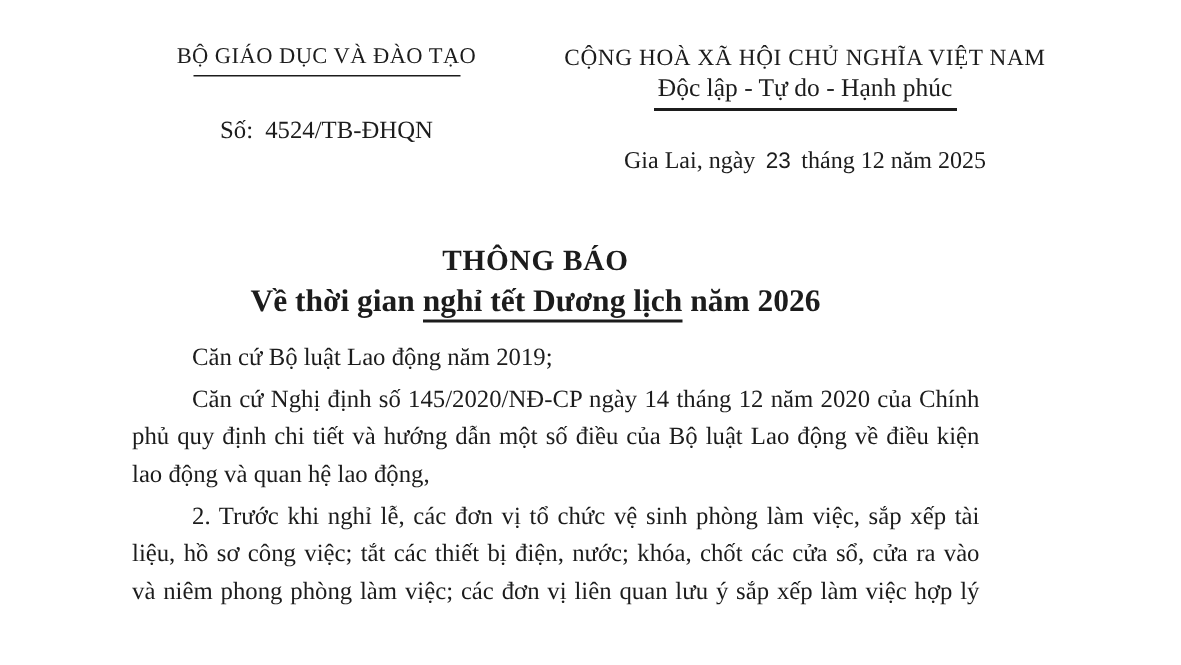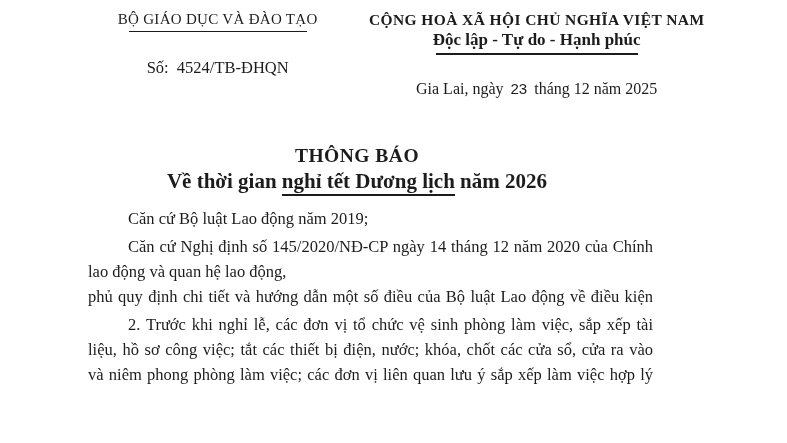--- a/index.html
+++ b/index.html
@@ -5,27 +5,27 @@
   html, body { margin: 0; padding: 0; }
   .page {
     position: relative;
     width: 714px;
     height: 443px;
     background: var(--bg, #ffffff);
     color: var(--fg, #1c1c1c);
     font-family: "Liberation Serif", "DejaVu Serif", serif;
     overflow: hidden;
     box-sizing: border-box;
-    padding-top: 10px;
+    padding-top: 29px;
   }
   .doc-header { display: flex; }
   .col { text-align: center; }
   .col-left { margin-left: 88px; width: 272px; }
   .col-right { margin-left: 12px; width: 372px; }
-  .bold { font-weight: bold; }
+  .bold { font-weight: normal; }
   .parent-org { font-size: 15px; line-height: 18px; letter-spacing: 0.3px; }
   .org { font-size: 16.5px; line-height: 20px; }
   .country { font-size: 15.5px; line-height: 19px; letter-spacing: 0.4px; }
   .motto { font-size: 17px; line-height: 21px; }
   .rule { border-top: 1.5px solid var(--fg, #1c1c1c); margin: 3px auto 0; }
   .rule-org { width: 178px; }
   .rule-motto { width: 202px; border-top-width: 2px; }
   .doc-number { margin-top: 26px; font-size: 16.5px; line-height: 20px; }
   .doc-number .num-val { margin-left: 4px; }
   .date-line { margin-top: 24px; font-size: 16px; line-height: 20px; }
@@ -83,22 +83,22 @@
       <span>năm 2026</span>
     </div>
   </div>
 
   <div class="body">
     <div class="para">
       <span class="line first">Căn cứ Bộ luật Lao động năm 2019;</span>
     </div>
     <div class="para">
       <span class="line first fill">Căn cứ Nghị định số 145/2020/NĐ-CP ngày 14 tháng 12 năm 2020 của Chính</span>
+      <span class="line fill">phủ quy định chi tiết và hướng dẫn một số điều của Bộ luật Lao động về điều kiện</span>
       <span class="line">lao động và quan hệ lao động,</span>
-      <span class="line fill">phủ quy định chi tiết và hướng dẫn một số điều của Bộ luật Lao động về điều kiện</span>
     </div>
     <div class="para">
       <span class="line first fill">2. Trước khi nghỉ lễ, các đơn vị tổ chức vệ sinh phòng làm việc, sắp xếp tài</span>
       <span class="line fill">liệu, hồ sơ công việc; tắt các thiết bị điện, nước; khóa, chốt các cửa sổ, cửa ra vào</span>
       <span class="line fill">và niêm phong phòng làm việc; các đơn vị liên quan lưu ý sắp xếp làm việc hợp lý</span>
     </div>
   </div>
 
 </div>
 

